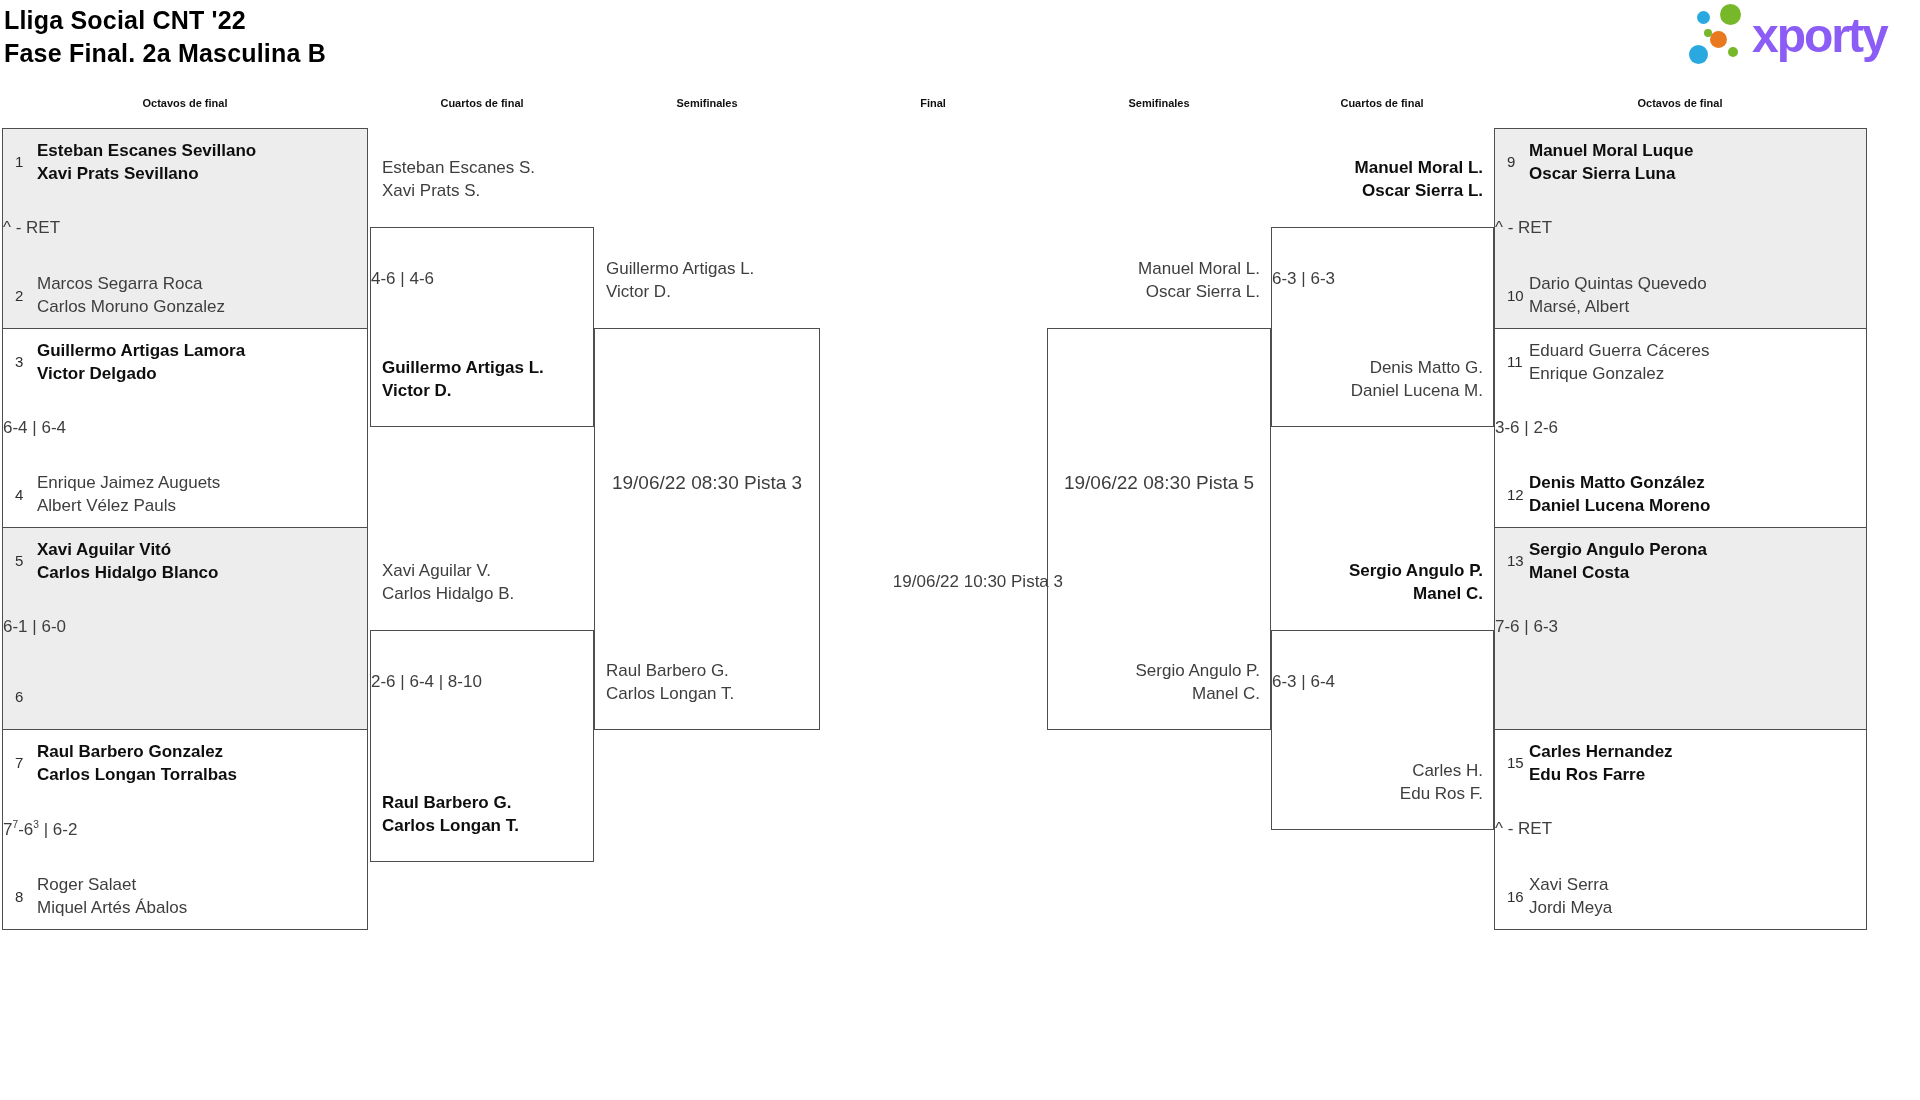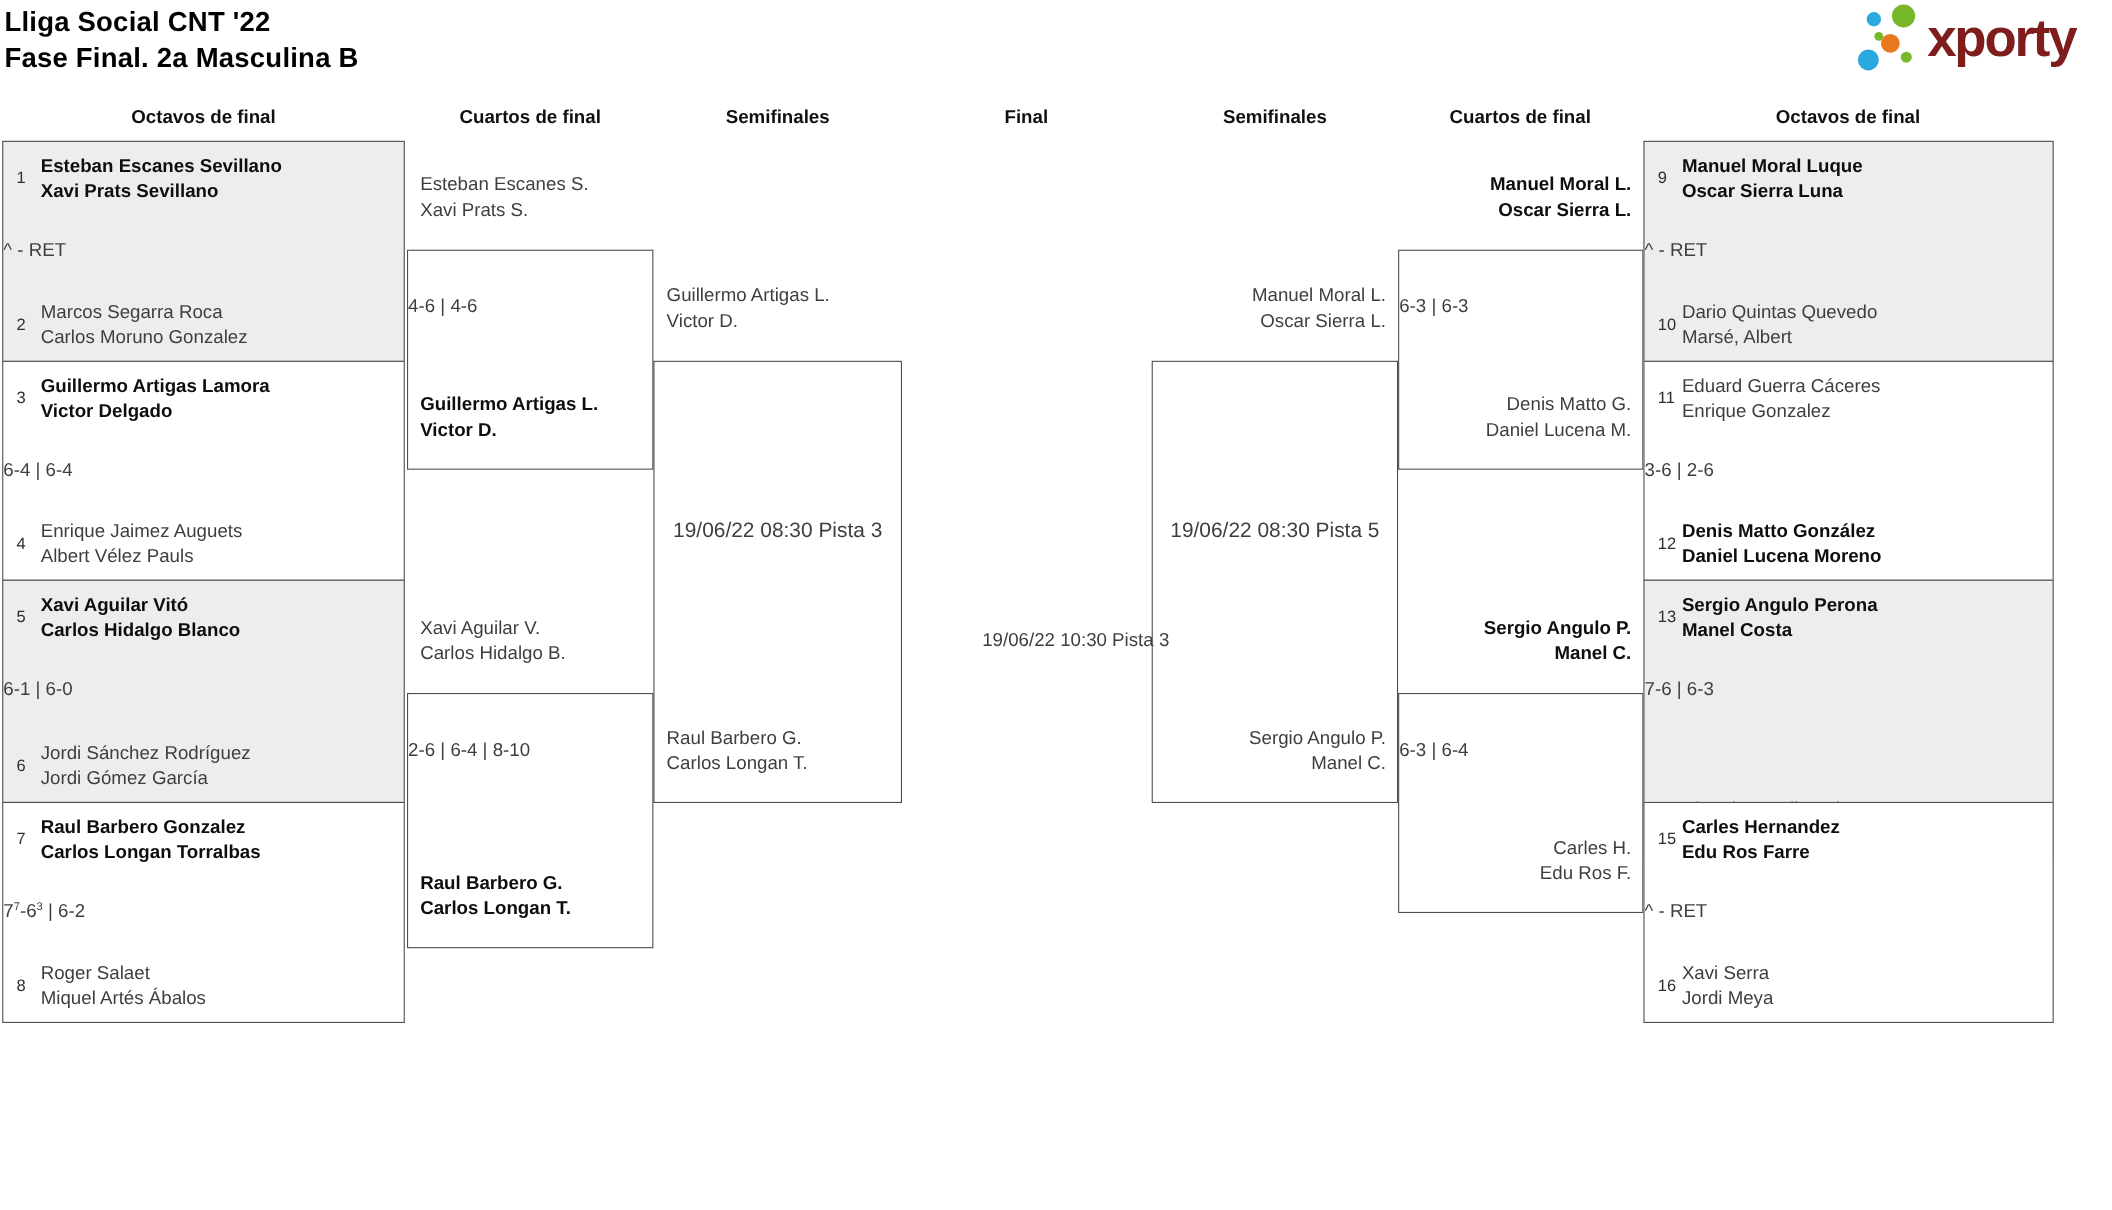--- a/index.html
+++ b/index.html
@@ -4,23 +4,23 @@
 <style>
   *{margin:0;padding:0;box-sizing:border-box}
   html,body{background:#fff}
   body{font-family:"Liberation Sans","DejaVu Sans",sans-serif;color:#1c1c1c}
   .canvas{position:relative;width:1920px;height:1100px;background:#fff;overflow:hidden}
 
   .title{position:absolute;left:4px;top:4px;font-size:25px;font-weight:700;line-height:33px;color:#000;letter-spacing:.2px}
 
   .logo{position:absolute;left:1685px;top:0;width:230px;height:80px;cursor:pointer}
   .dot{position:absolute;border-radius:50%}
-  .logo-text{position:absolute;left:67px;top:10px;font-size:48px;font-weight:800;color:#7f1d1d;letter-spacing:-2px;line-height:52px}
-
-  .colhead{position:absolute;top:97px;width:240px;margin-left:-120px;text-align:center;font-size:17px;font-weight:700;color:#101010}
+  .logo-text{position:absolute;left:67px;top:10px;font-size:48px;font-weight:800;color:#8b5cf6;letter-spacing:-2px;line-height:52px}
+
+  .colhead{position:absolute;top:97px;width:240px;margin-left:-120px;text-align:center;font-size:11px;font-weight:700;color:#101010}
 
   .obox{position:absolute;border:1px solid #4e4e4e;background:#fff}
   .obox.gray{background:#ededed}
   .qbox,.sbox{position:absolute;border:1px solid #4e4e4e;background:transparent}
 
   .team{font-size:17px;line-height:23px;color:#3e3e3e;white-space:nowrap}
   .team.bold{font-weight:700;color:#0e0e0e}
   .obox .t1{position:absolute;left:34px;top:10px}
   .obox .t2{position:absolute;left:34px;bottom:10px}
   .obox .seed{position:absolute;left:12px;width:22px;font-size:15px;color:#2e2e2e}
@@ -96,24 +96,20 @@
   </div>
 
   <div class="obox gray" style="left:2px;top:527px;width:366px;height:203px">
     <div class="seed s1">5</div>
     <div class="team t1 bold">
       <div>Xavi Aguilar Vitó</div>
         <div>Carlos Hidalgo Blanco</div>
     </div>
     <div class="score">6-1 | 6-0</div>
     <div class="seed s2">6</div>
-    <div class="team t2">
-      <div>Jordi Sánchez Rodríguez</div>
-        <div>Jordi Gómez García</div>
-    </div>
   </div>
 
   <div class="obox" style="left:2px;top:729px;width:366px;height:201px">
     <div class="seed s1">7</div>
     <div class="team t1 bold">
       <div>Raul Barbero Gonzalez</div>
         <div>Carlos Longan Torralbas</div>
     </div>
     <div class="score"><span>7</span><sup>7</sup><span>-6</span><sup>3</sup><span> | 6-2</span></div>
     <div class="seed s2">8</div>

